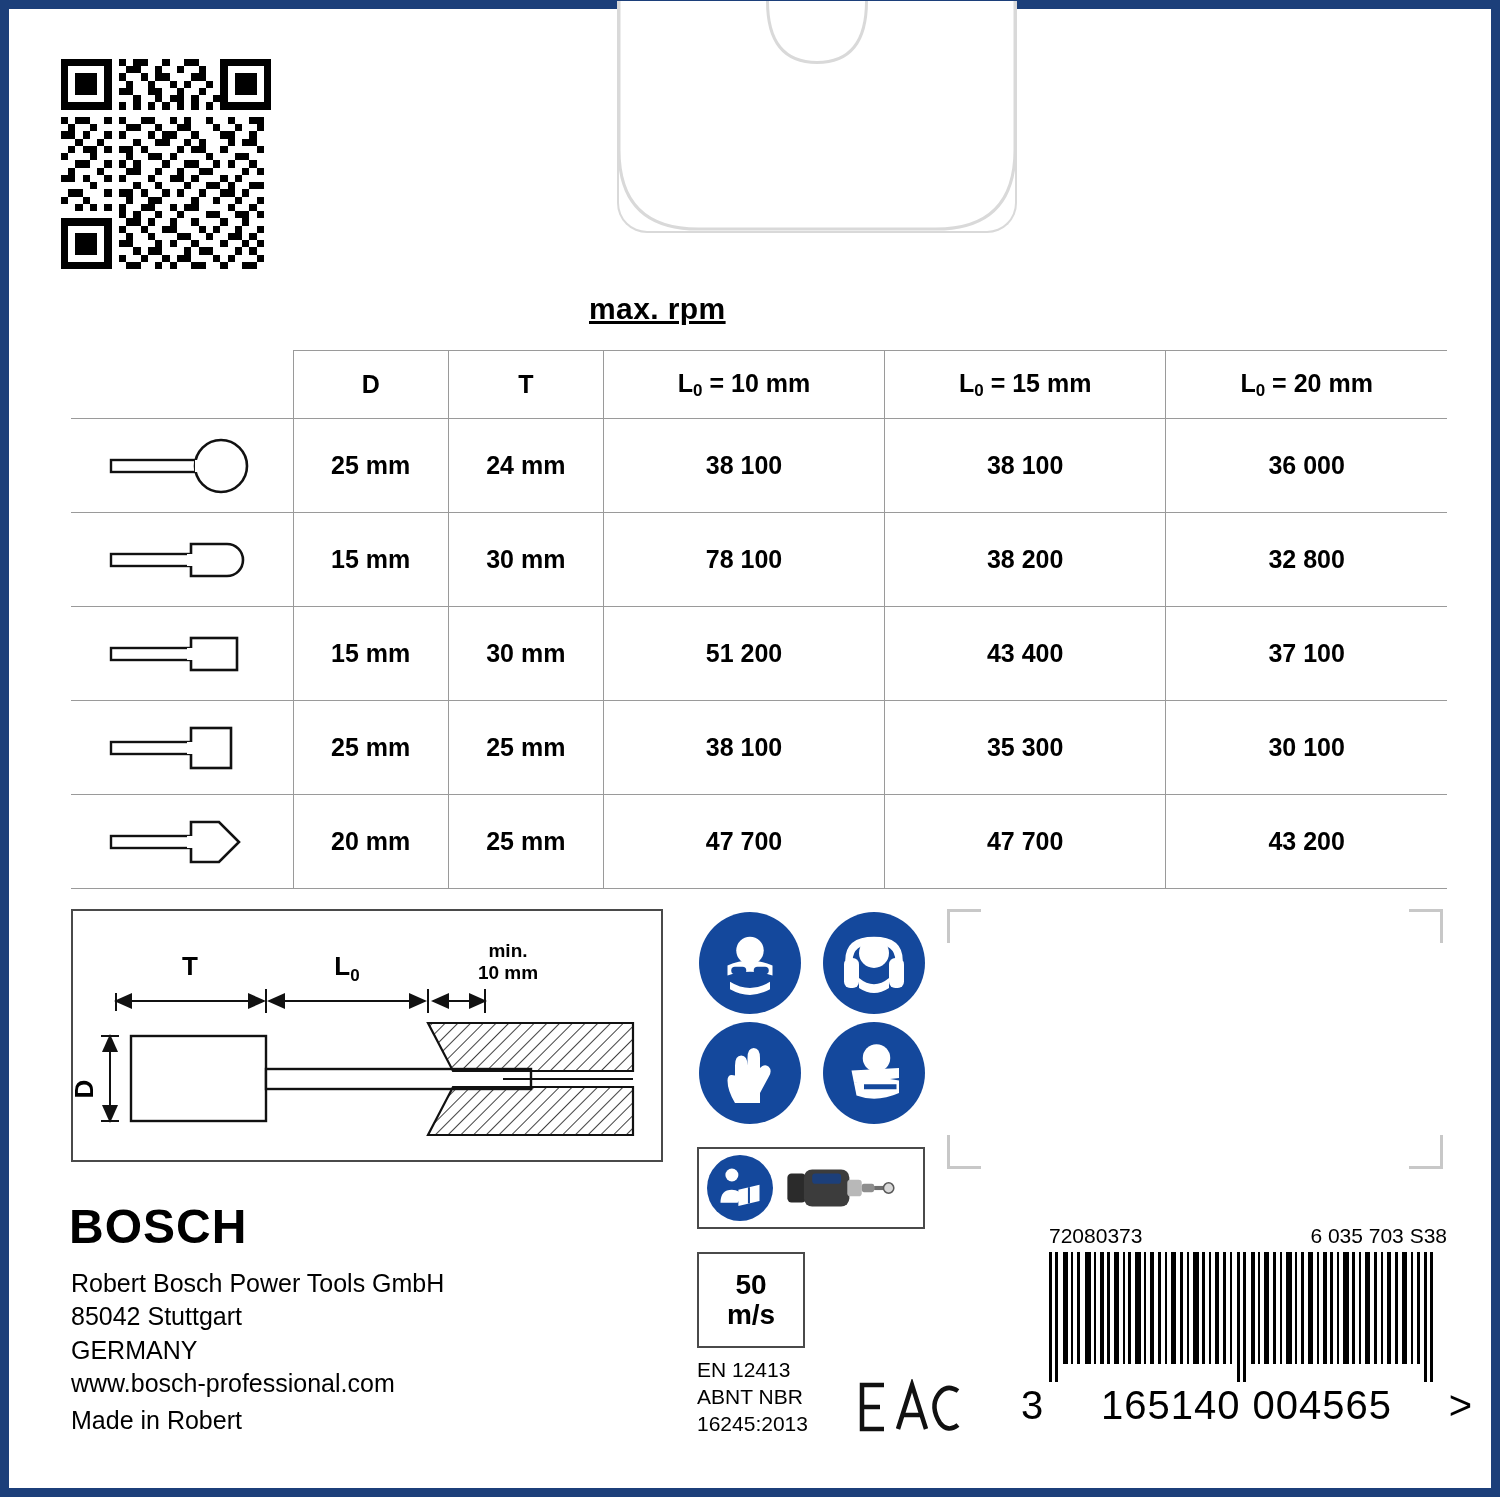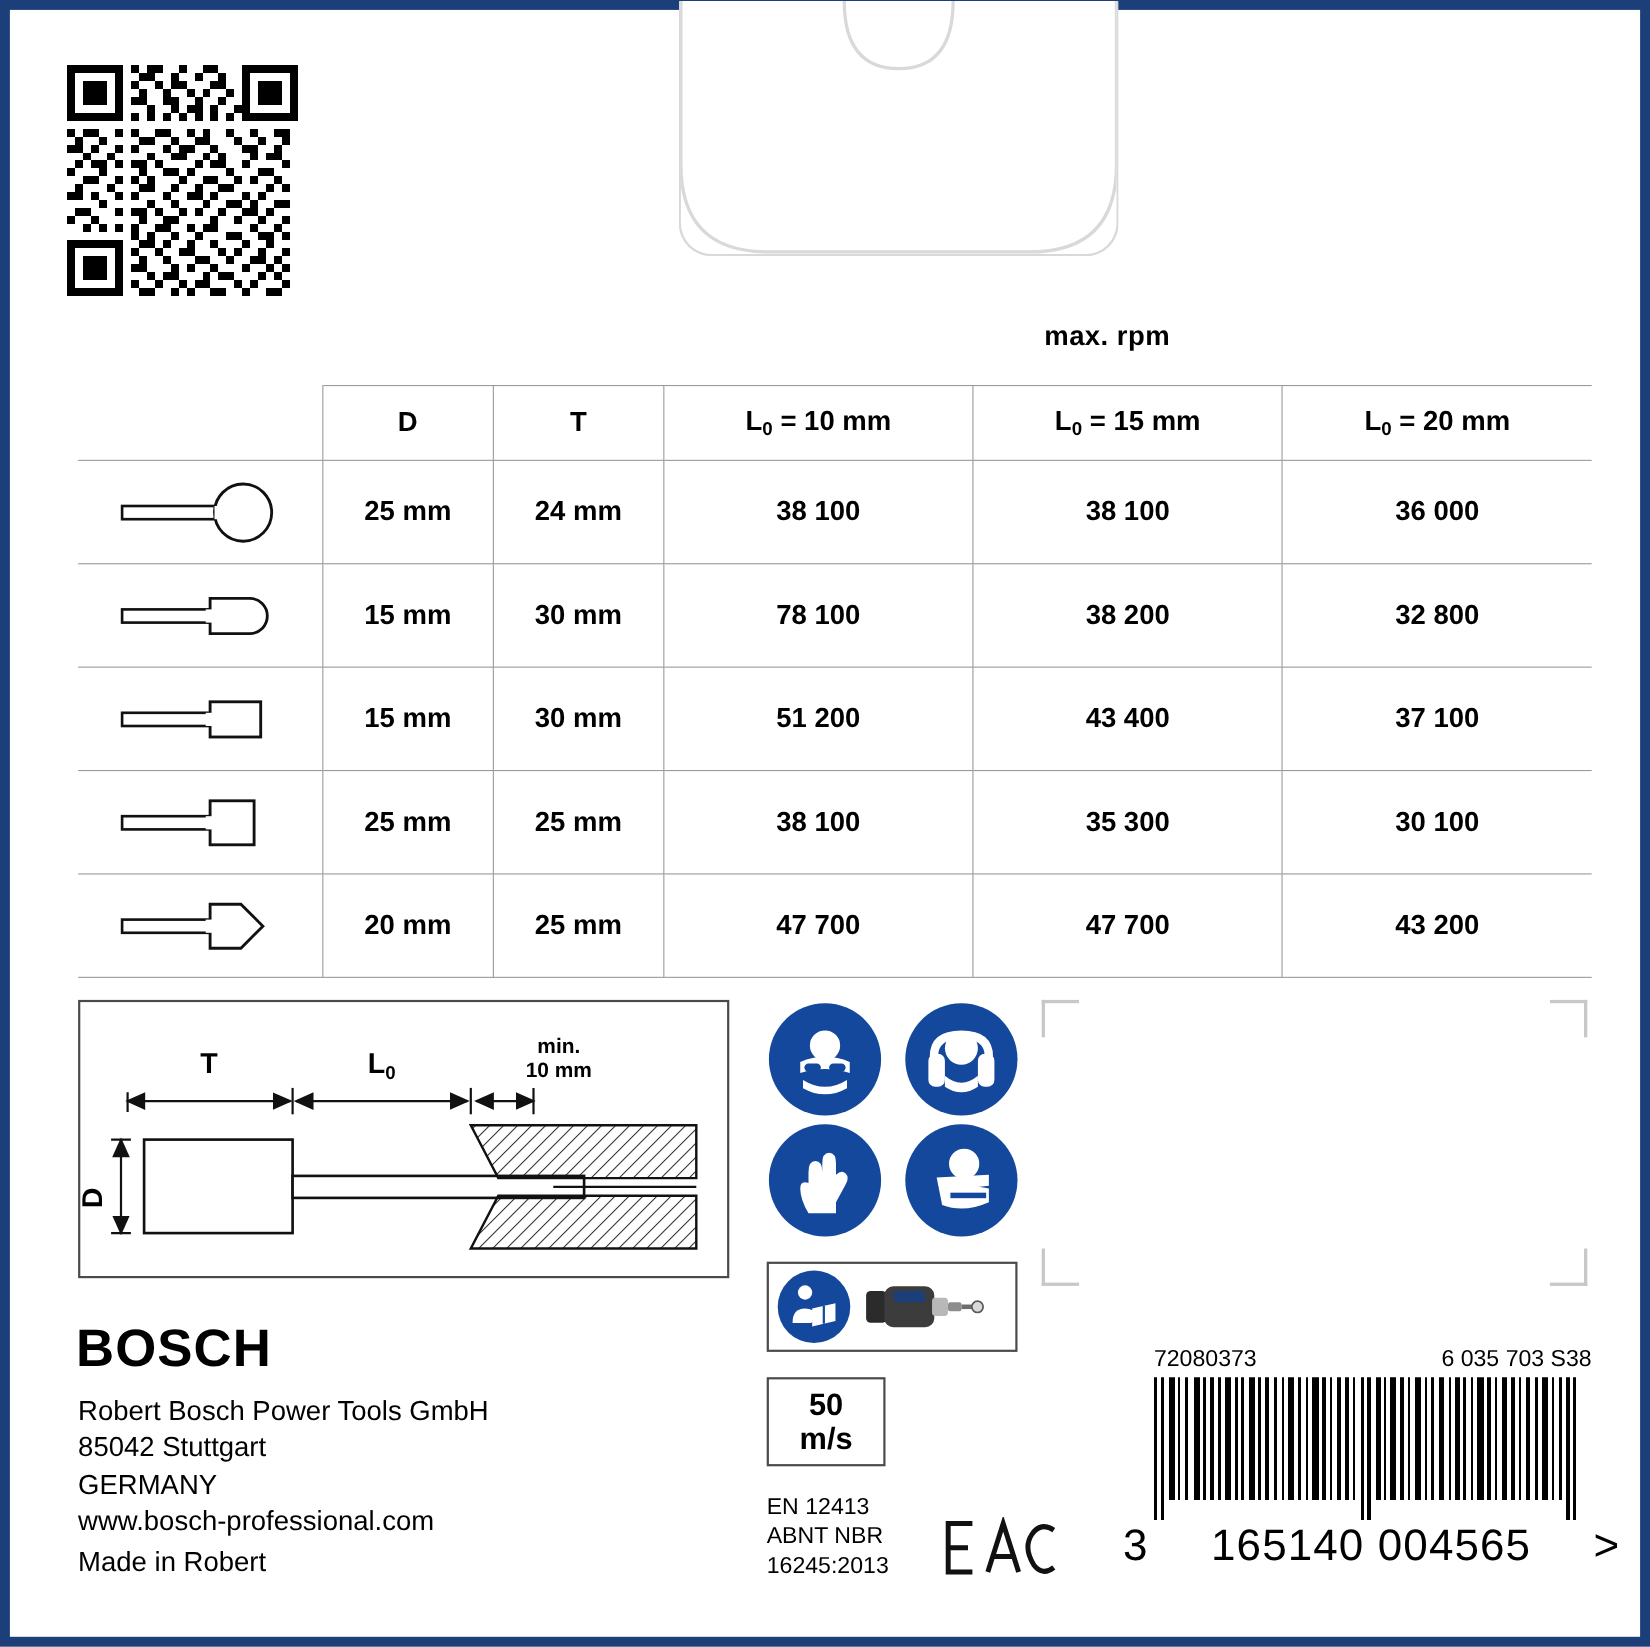--- a/index.html
+++ b/index.html
@@ -51,21 +51,21 @@
   }
   .rec-circle{
     width:70px;height:70px;border-radius:50%;background:#1a1a1a;
     display:flex;align-items:center;justify-content:center;
   }
   .pap-wrap{ width:74px; text-align:center; }
   .pap-label{font-size:19px;font-weight:bold;letter-spacing:.5px;margin-top:2px;}
   
   .maxrpm{
     position:absolute; left:580px; top:283px; width:835px;
-    text-align:center; font-size:25px; font-weight:bold; letter-spacing:.4px;
+    text-align:left; font-size:30px; font-weight:bold; letter-spacing:.4px;text-decoration:underline;
   }
   
   table.spec{
     position:absolute;
     left:62px; top:341px;
     width:1376px;
     border-collapse:collapse;
     table-layout:fixed;
   }
   table.spec td, table.spec th{
@@ -105,21 +105,21 @@
           display:flex;align-items:center;justify-content:center;}
   .manual-box{
     position:absolute; left:688px; top:1138px;
     width:228px; height:82px; border:2px solid #4a4a4a; background:#fff;
     display:flex; align-items:center; gap:6px; padding-left:8px;
   }
   .ms-icon{width:66px;height:66px;border-radius:50%;background:#14489c;
         display:flex;align-items:center;justify-content:center;}
   .speed-box{
     position:absolute; left:688px; top:1243px;
-    width:108px; height:81px; border:2px solid #4a4a4a; background:#fff;
+    width:108px; height:96px; border:2px solid #4a4a4a; background:#fff;
     display:flex; flex-direction:column; align-items:center; justify-content:center;
     font-size:28px; font-weight:bold; line-height:1.08;
   }
   .norms{
     position:absolute; left:688px; top:1348px;
     font-size:21px; line-height:1.28; white-space:pre-line;
   }
   .eac{
     position:absolute; left:845px; top:1370px;
   }

